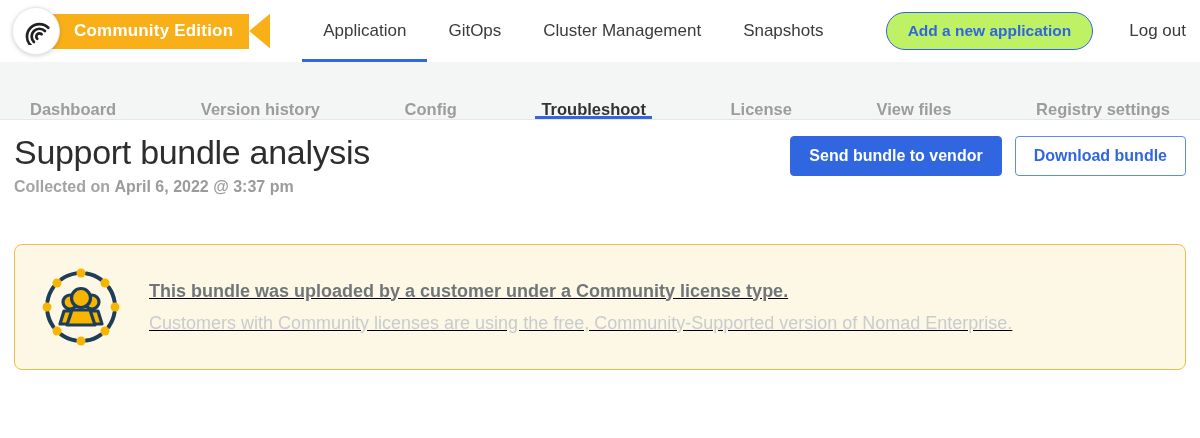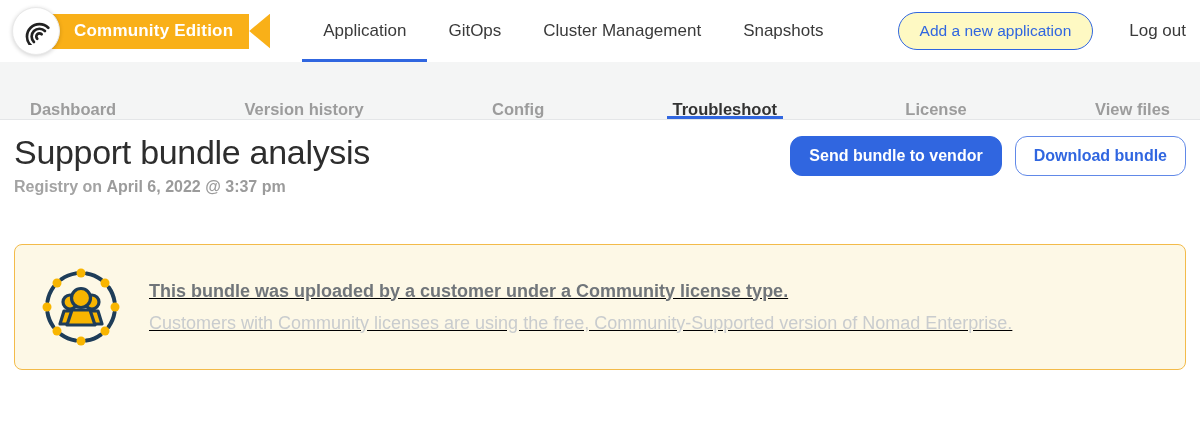--- a/index.html
+++ b/index.html
@@ -15,21 +15,21 @@
   .ribbon-wrap { display:flex; align-items:center; margin-left:-8px; height:35px; }
   .ribbon { background:#F9B018; color:#fff; font-weight:700; font-size:17px; height:35px;
             display:flex; align-items:center; padding:0 16px 0 22px; letter-spacing:.2px; }
   .ribbon-tail { width:21px; height:35px; background:#F9B018;
                  clip-path:polygon(0 50%, 100% 0, 100% 100%); }
   .topnav-items { display:flex; margin-left:32px; }
   .topnav-item { display:flex; align-items:center; padding:0 21px; font-size:17px; color:#3a3a3a;
                  font-weight:500; position:relative; cursor:pointer; }
   .topnav-item.active::after { content:""; position:absolute; left:0; right:0; bottom:0; height:3px; background:#3066e0; }
   .topnav-right { margin-left:auto; display:flex; align-items:center; padding-right:14px; gap:36px; }
-  .pill-btn { border:1.5px solid #3066e0; color:#3066e0; background:#fef9c3; font-weight:400; font-size:15.5px;
+  .pill-btn { border:1.5px solid #3066e0; color:#3066e0; background:#bef264; font-weight:700; font-size:15.5px;
               border-radius:19px; padding:9px 21px; cursor:pointer; font-family:inherit; }
   .logout { font-size:17px; color:#3a3a3a; cursor:pointer; }
 
   
   .subnav { height:58px; background:#f4f5f5; border-bottom:1px solid #e4e6e8; display:flex;
             align-items:flex-end; justify-content:space-between; padding:0 30px; }
   .subnav-item { display:flex; align-items:center; font-size:16.5px; font-weight:600; color:#9c9c9c;
                  position:relative; cursor:pointer; }
   .subnav-item.active { color:#333; }
   .subnav-item.active::after { content:""; position:absolute; left:-6px; right:-6px; bottom:0; height:3px; background:#3066e0; }
@@ -39,21 +39,21 @@
   .breadcrumb { margin-top:35px; display:flex; align-items:center; gap:12px; font-size:15px; font-weight:700; }
   .crumb-link { color:#3066e0; cursor:pointer; }
   .crumb-sep { color:#9b9b9b; font-weight:600; }
   .crumb-current { color:#9b9b9b; }
 
   .title-row { margin-top:13px; display:flex; justify-content:space-between; align-items:flex-start; }
   .page-title { font-size:34px; font-weight:400; color:#2d2d2d; letter-spacing:-.3px; }
   .subtitle { margin-top:6px; font-size:16px; color:#a3a3a3; font-weight:600; }
   .subtitle b { font-weight:700; color:#9b9b9b; }
   .actions { display:flex; gap:13px; padding-top:3px; }
-  .btn { font-family:inherit; font-size:16px; font-weight:700; border-radius:12px; padding:10px 18px; cursor:pointer; }
+  .btn { font-family:inherit; font-size:16px; font-weight:700; border-radius:4px; padding:10px 18px; cursor:pointer; }
   .btn-primary { background:#3066e0; border:1px solid #3066e0; color:#fff; }
   .btn-outline { background:#fff; border:1px solid #6189e8; color:#3066e0; }
 
   
   .banner { margin-top:48px; height:126px; background:#fdf8e6; border:1px solid #f3bb4a; border-radius:8px;
             display:flex; align-items:center; padding:0 26px; gap:28px;text-decoration:underline; }
   .banner-text .banner-heading { font-size:18px; font-weight:700; color:#70757a; }
   .banner-text .banner-sub { margin-top:11px; font-size:18px; font-weight:500; color:#c9ccce; }
 </style>
 </head>
@@ -89,30 +89,31 @@
   </div>
 </div>
 
 <div class="subnav">
   <div class="subnav-item">Dashboard</div>
   <div class="subnav-item">Version history</div>
   <div class="subnav-item">Config</div>
   <div class="subnav-item active">Troubleshoot</div>
   <div class="subnav-item">License</div>
   <div class="subnav-item">View files</div>
+  <div class="subnav-item">Registry settings</div>
 </div>
 
 <div class="content">
 
 
   <div class="title-row">
     <div>
       <div class="page-title">Support bundle analysis</div>
       <div class="subtitle">
-        <span>Registry on </span><b>April 6, 2022 @ 3:37 pm</b>
+        <span>Collected on </span><b>April 6, 2022 @ 3:37 pm</b>
       </div>
     </div>
     <div class="actions">
       <button class="btn btn-primary">Send bundle to vendor</button>
       <button class="btn btn-outline">Download bundle</button>
     </div>
   </div>
 
   <div class="banner">
     <svg width="80" height="80" viewBox="0 0 80 80">

